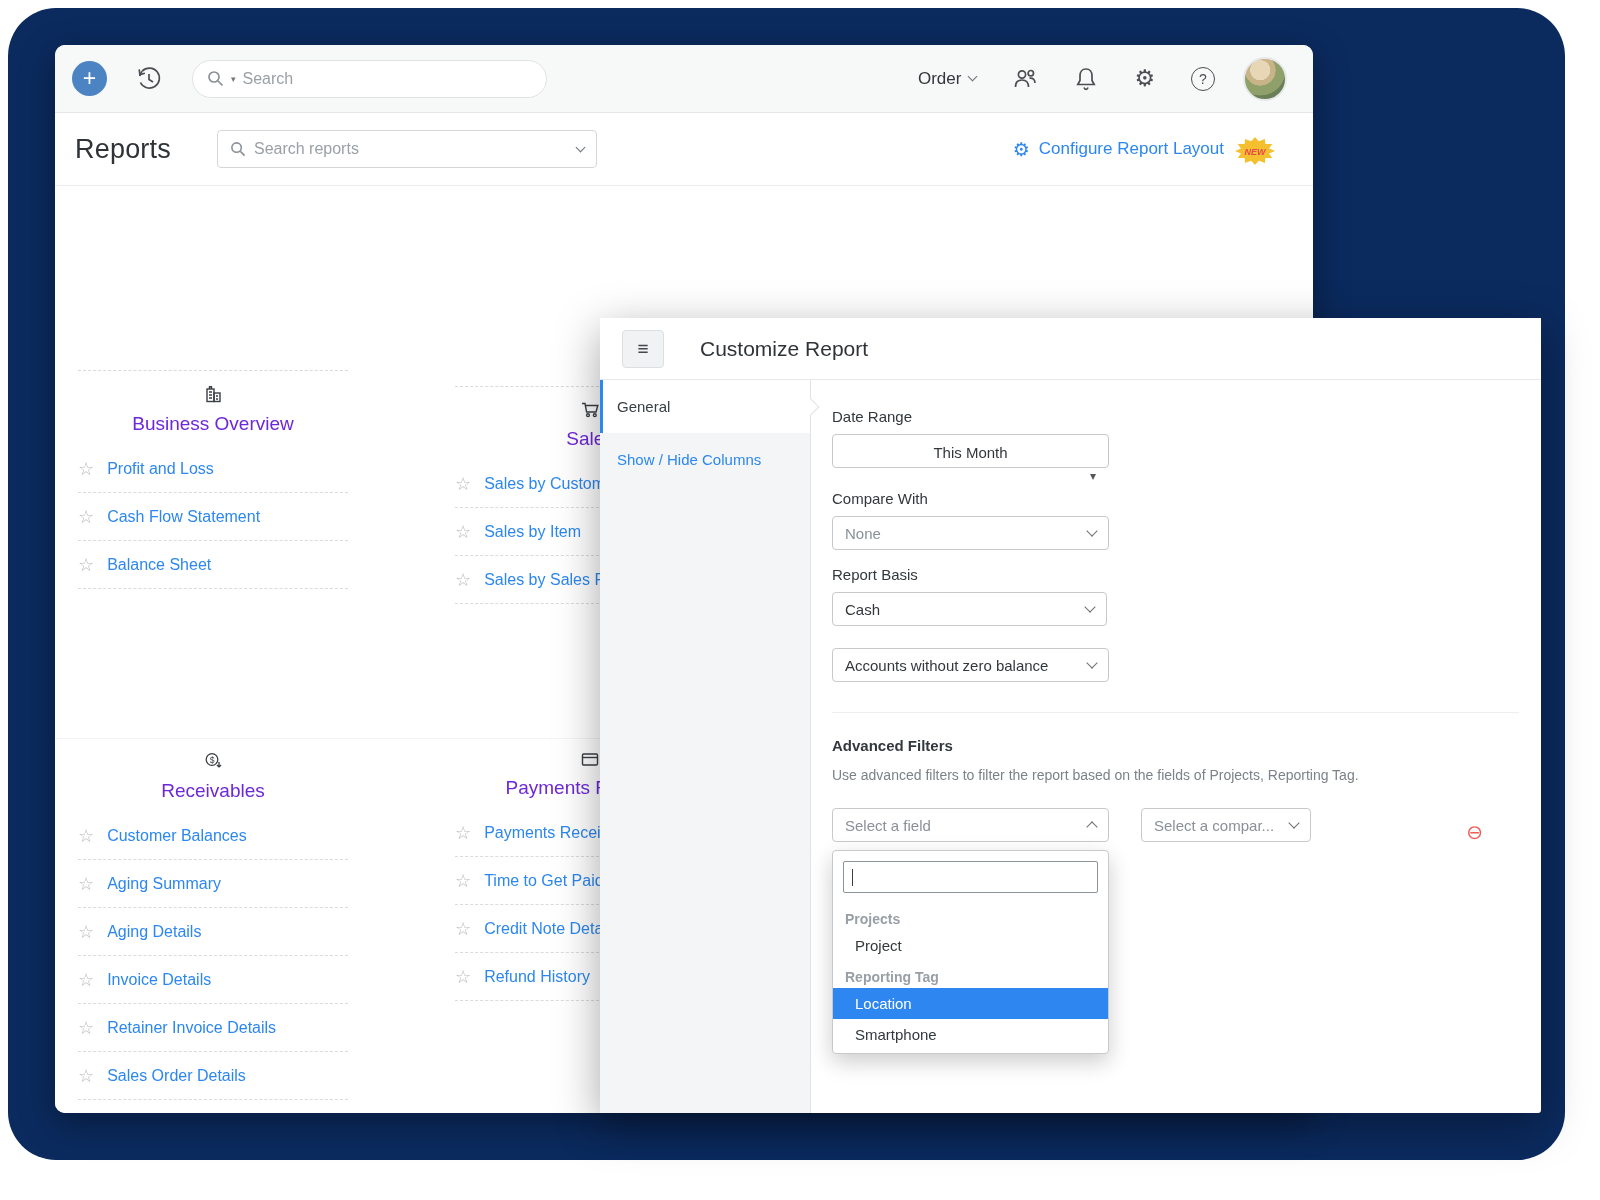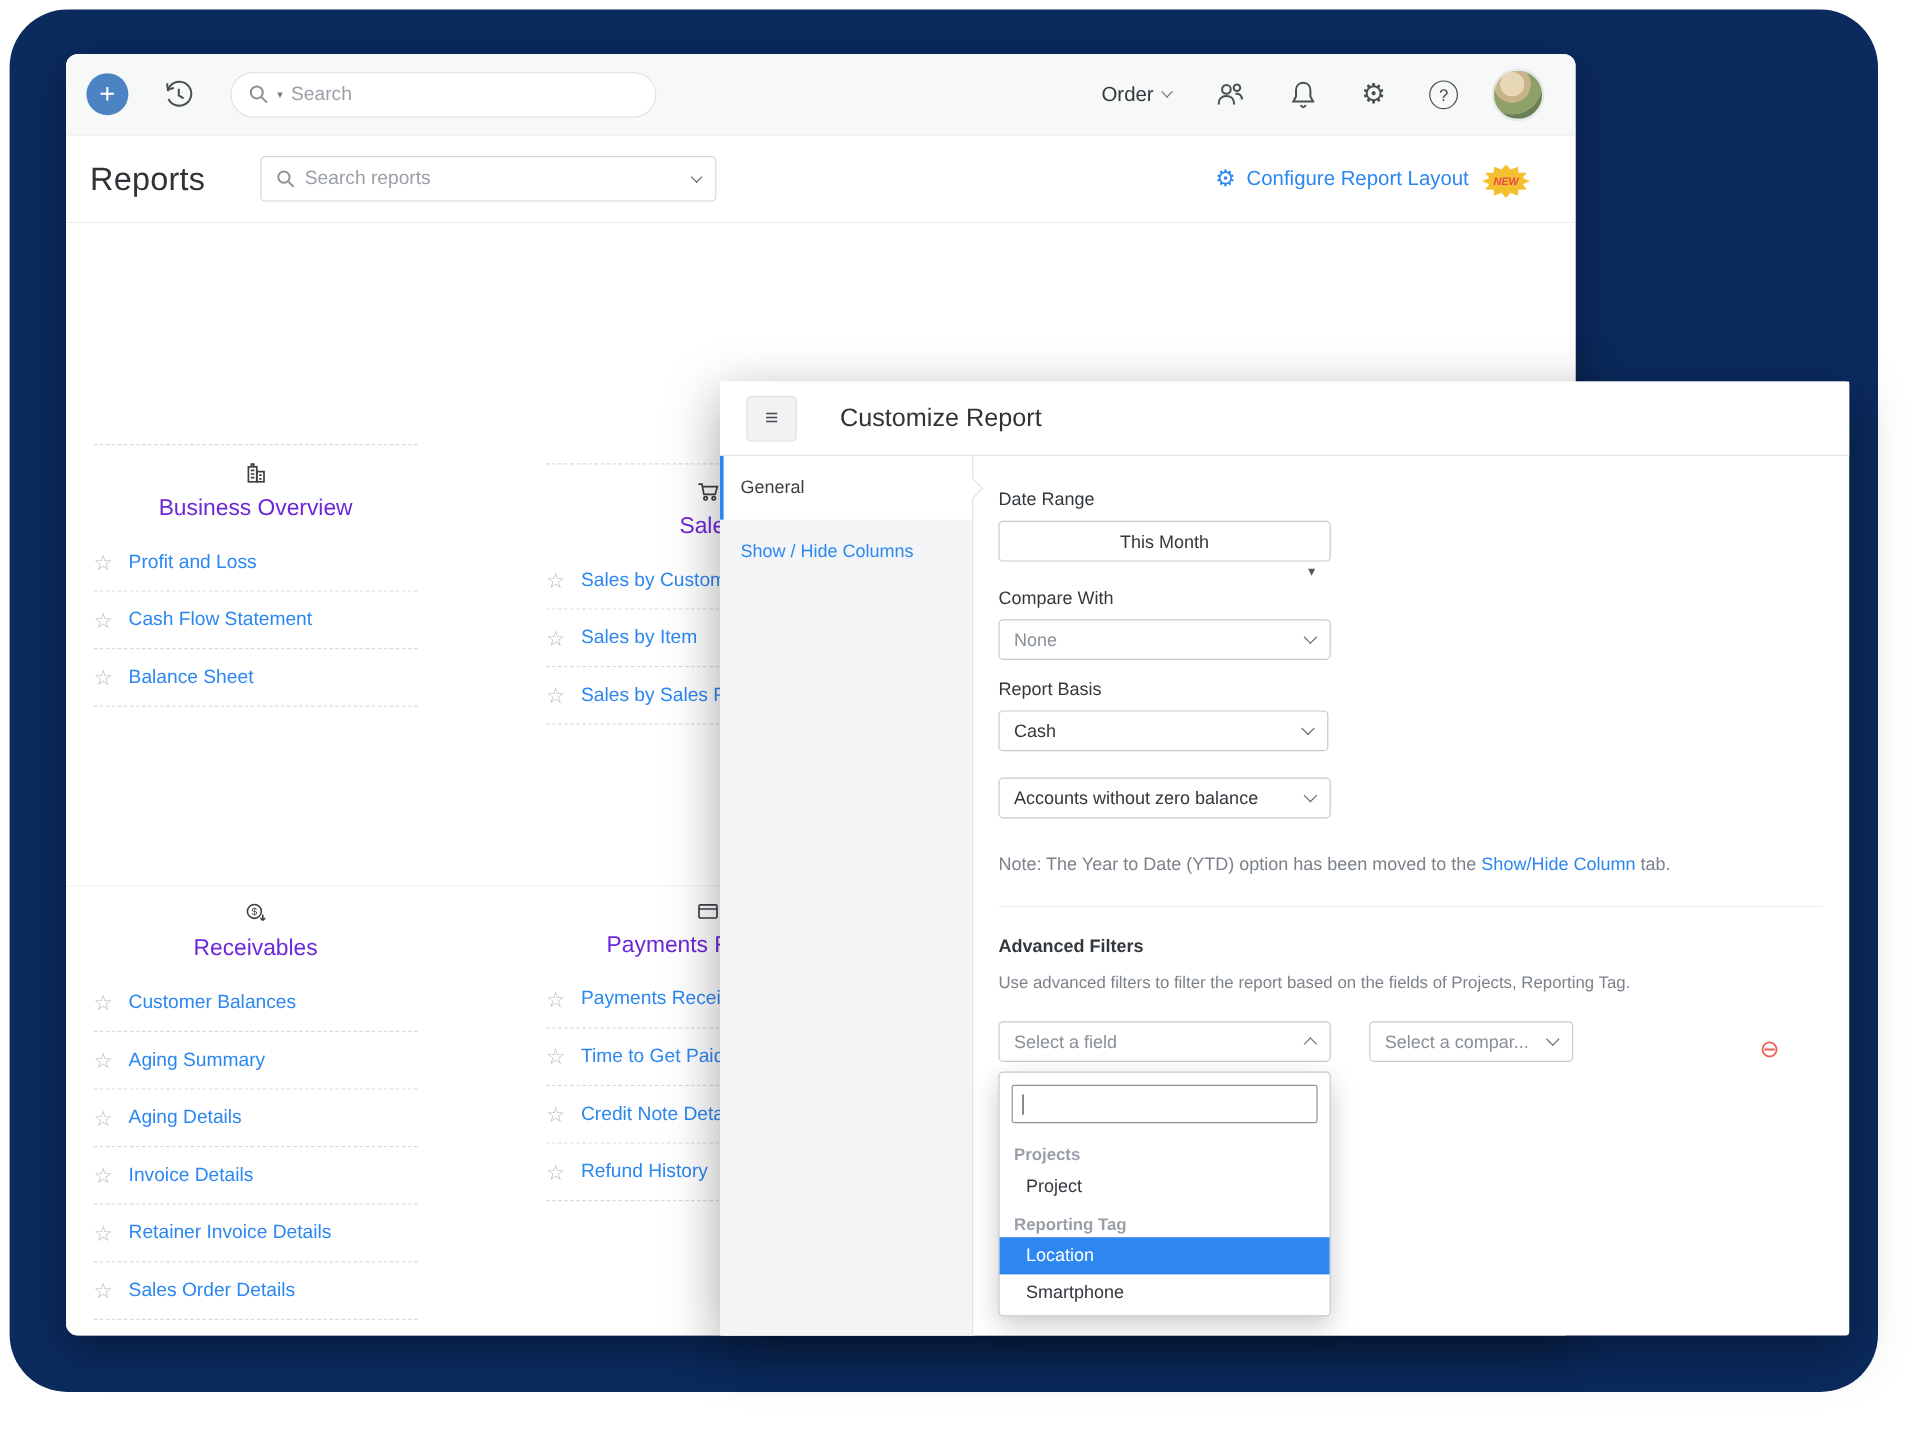--- a/index.html
+++ b/index.html
@@ -416,23 +416,20 @@
             <span class="right chev"></span>
           </div>
         </div>
       </div>
 
       <div class="sel w277" style="margin-bottom:30px;">
         <span>Accounts without zero balance</span>
         <span class="right chev"></span>
       </div>
 
-      <div class="note-text">
-        <span>Note: The Year to Date (YTD) option has been moved to the </span><span class="note-link">Show/Hide Column</span><span> tab.</span>
-      </div>
 
       <div class="content-divider"></div>
 
       <div class="adv-title">Advanced Filters</div>
       <div class="adv-desc">Use advanced filters to filter the report based on the fields of Projects, Reporting Tag.</div>
 
       <div class="adv-row">
         <div class="sel w277">
           <span class="muted">Select a field</span>
           <span class="right chev up"></span>

